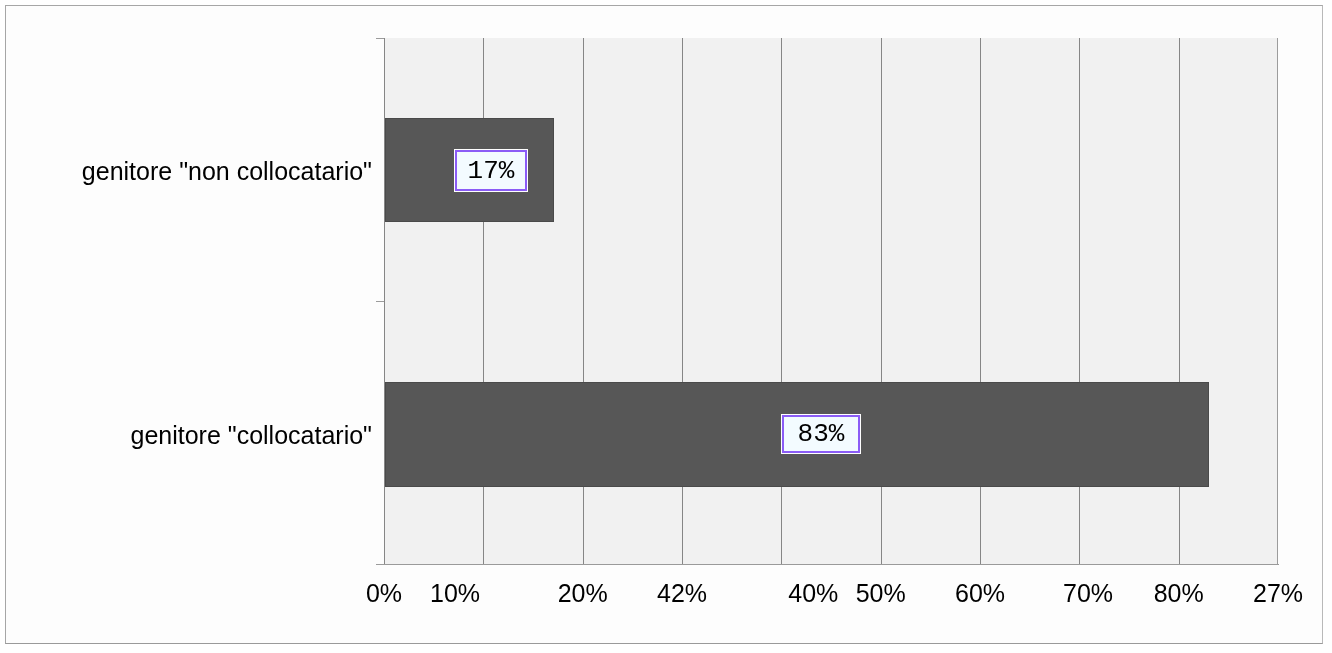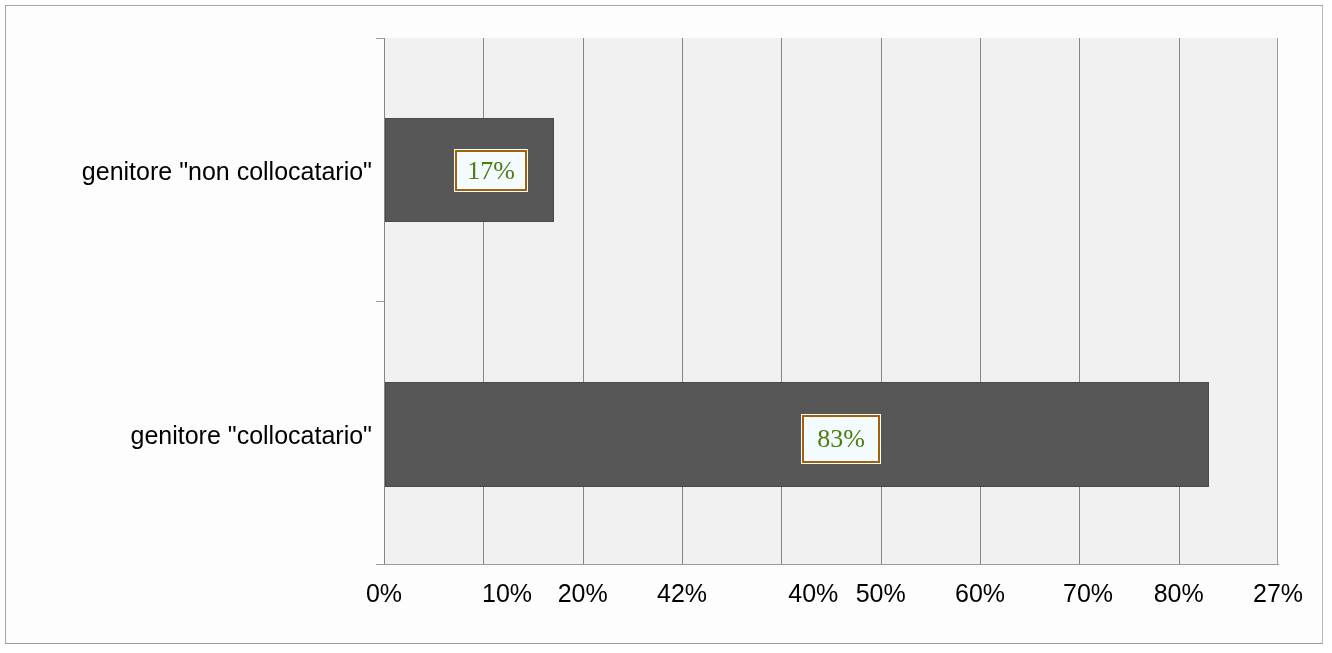--- a/index.html
+++ b/index.html
@@ -83,29 +83,29 @@
     position: absolute;
     background: #575757;
     box-shadow: 0 0 0 1px rgba(60,60,60,0.45) inset;
   }
 
   
   .data-label {
     position: absolute;
     box-sizing: border-box;
     background: #f3fbff;
-    border: 2px solid #a16207;
+    border: 2px solid #8b5cf6;
     outline: 1px solid #ffffff;
     display: flex;
     align-items: center;
     justify-content: center;
-    color: #4d7c0f;
+    color: #000000;
     font-size: 26px;
     line-height: 1;
-    font-family: Liberation Serif, serif;
+    font-family: Liberation Mono, monospace;
     letter-spacing: 0px;
   }
 
   
   .cat-label {
     position: absolute;
     right: 0;
     text-align: right;
     color: #000000;
     font-size: 25px;
@@ -158,33 +158,33 @@
     <div class="cat-tick" style="left:370px; top:32px;"></div>
     <div class="cat-tick" style="left:370px; top:295px;"></div>
     <div class="cat-tick" style="left:370px; top:558px;"></div>
 
     <div class="bar" style="left:379px; top:112px; width:169px; height:104px;"></div>
 
     <div class="bar" style="left: 379px; top: 376px; width: 824px; height: 105px;"></div>
 
     <div class="data-label" style="left:449px; top:144px; width:72px; height:41px;">17%</div>
 
-    <div class="data-label" style="left:796px; top:409px; width:78px; height:48px;">83%</div>
+    <div class="data-label" style="left:776px; top:409px; width:78px; height:38px;">83%</div>
 
     <div class="cat-label-wrap" style="top:153px;">
       <div class="cat-label">genitore "non collocatario"</div>
     </div>
 
     <div class="cat-label-wrap" style="top:417px;">
       <div class="cat-label">genitore "collocatario"</div>
     </div>
 
     <div id="value-axis-labels">
         <div class="val-label" style="left: 378px;">0%</div>
-        <div class="val-label" style="left: 501px;">10%</div>
+        <div class="val-label" style="left: 449px;">10%</div>
         <div class="val-label" style="left: 576.667px;">20%</div>
         <div class="val-label" style="left: 676px;">42%</div>
         <div class="val-label" style="left: 775.333px; margin-left: 32px;">40%</div>
         <div class="val-label" style="left: 874.667px;">50%</div>
         <div class="val-label" style="left: 974px;">60%</div>
         <div class="val-label" style="left: 1082px;">70%</div>
         <div class="val-label" style="left: 1172.67px; text-align: center;">80%</div>
         <div class="val-label" style="left: 1272px;">27%</div>
       </div>
 

